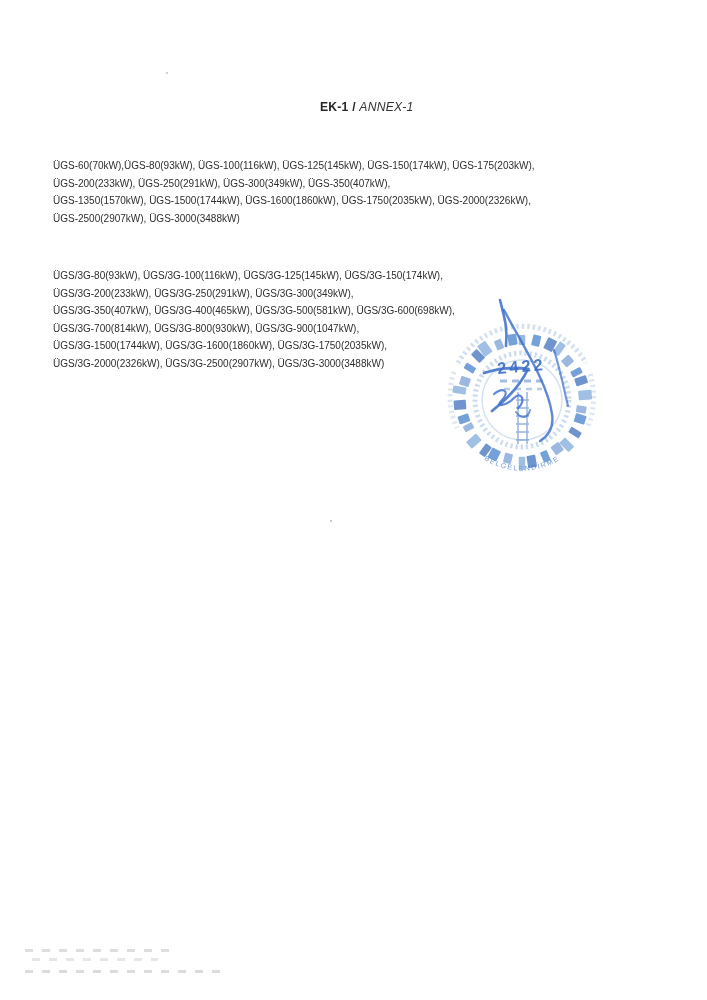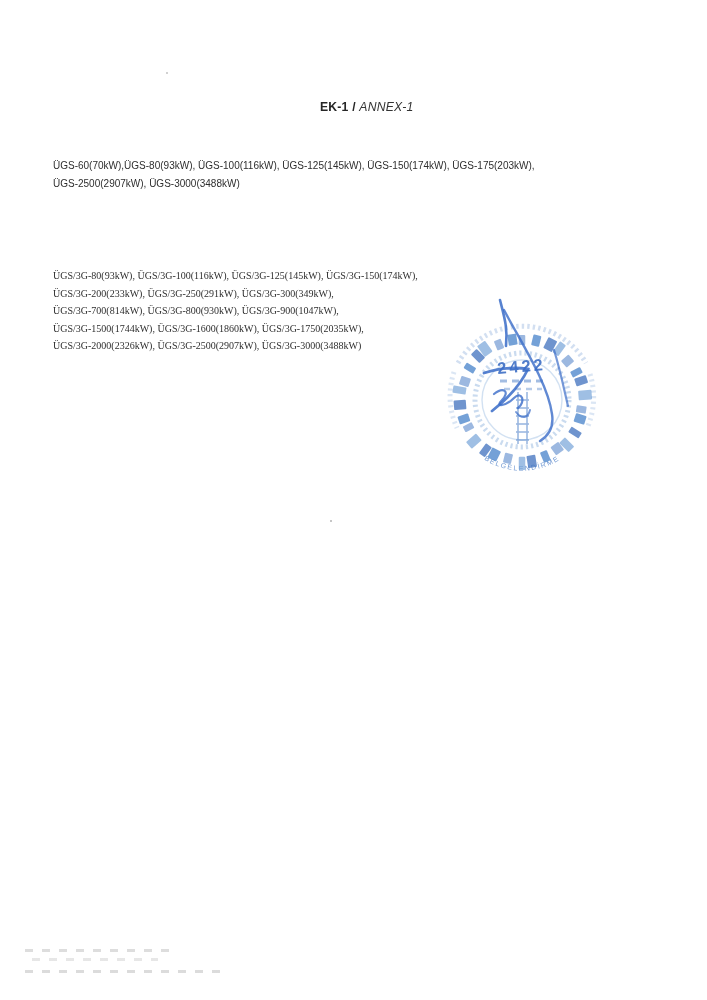--- a/index.html
+++ b/index.html
@@ -17,21 +17,21 @@
     position:absolute;top:126px;left:45px;font-size:12.6px;letter-spacing:.2px;
     color:#222;white-space:nowrap;
   }
   .title .b{font-weight:bold;}
   .title .i{font-style:italic;color:#333;}
   .para{
     position:absolute;left:53px;width:630px;font-size:10px;line-height:17.6px;
     color:#2e2e2e;letter-spacing:0;
   }
   .p1{top:157px;}
-  .p2{top:267px;font-family:Liberation Serif, serif;}
+  .p2{top:267px;}
   .line{white-space:nowrap;}
   .stamp-wrap{position:absolute;left:430px;top:294px;width:192px;height:186px;}
   .ghost{
     position:absolute;height:2.6px;
     background:repeating-linear-gradient(90deg,#444 0 8px,transparent 8px 17px);
   }
   .ghost1{top:949px;left:25px;width:150px;opacity:.18;}
   .ghost2{top:958px;left:32px;width:126px;opacity:.13;}
   .ghost3{top:970px;left:25px;width:195px;opacity:.19;}
   .speck{position:absolute;width:2px;height:2px;border-radius:50%;background:#777;}
@@ -44,26 +44,29 @@
 <div class="page">
 
   <div class="annex">
     <span class="b">EK-1 /</span>
     <span class="i">ANNEX-1</span>
   </div>
 
 
   <div class="para p1">
     <div class="line">ÜGS-60(70kW),ÜGS-80(93kW), ÜGS-100(116kW), ÜGS-125(145kW), ÜGS-150(174kW), ÜGS-175(203kW),</div>
+    <div class="line">ÜGS-200(233kW), ÜGS-250(291kW), ÜGS-300(349kW), ÜGS-350(407kW),</div>
+    <div class="line">ÜGS-1350(1570kW), ÜGS-1500(1744kW), ÜGS-1600(1860kW), ÜGS-1750(2035kW), ÜGS-2000(2326kW),</div>
     <div class="line">ÜGS-2500(2907kW), ÜGS-3000(3488kW)</div>
   </div>
 
   <div class="para p2">
     <div class="line">ÜGS/3G-80(93kW), ÜGS/3G-100(116kW), ÜGS/3G-125(145kW), ÜGS/3G-150(174kW),</div>
     <div class="line">ÜGS/3G-200(233kW), ÜGS/3G-250(291kW), ÜGS/3G-300(349kW),</div>
+    <div class="line">ÜGS/3G-350(407kW), ÜGS/3G-400(465kW), ÜGS/3G-500(581kW), ÜGS/3G-600(698kW),</div>
     <div class="line">ÜGS/3G-700(814kW), ÜGS/3G-800(930kW), ÜGS/3G-900(1047kW),</div>
     <div class="line">ÜGS/3G-1500(1744kW), ÜGS/3G-1600(1860kW), ÜGS/3G-1750(2035kW),</div>
     <div class="line">ÜGS/3G-2000(2326kW), ÜGS/3G-2500(2907kW), ÜGS/3G-3000(3488kW)</div>
   </div>
 
   <div class="stamp-wrap">
     <svg width="192" height="186" viewBox="0 0 192 186">
 
       <path d="M 28,69 A 74,74 0 0 1 156,69" fill="none" stroke="#5d8ccd" stroke-width="5" stroke-dasharray="2.4 3.1" opacity="0.28"></path>
       <path d="M 160,80 A 76,76 0 0 1 158,132" fill="none" stroke="#5d8ccd" stroke-width="5" stroke-dasharray="2.2 3.4" opacity="0.22"></path>

